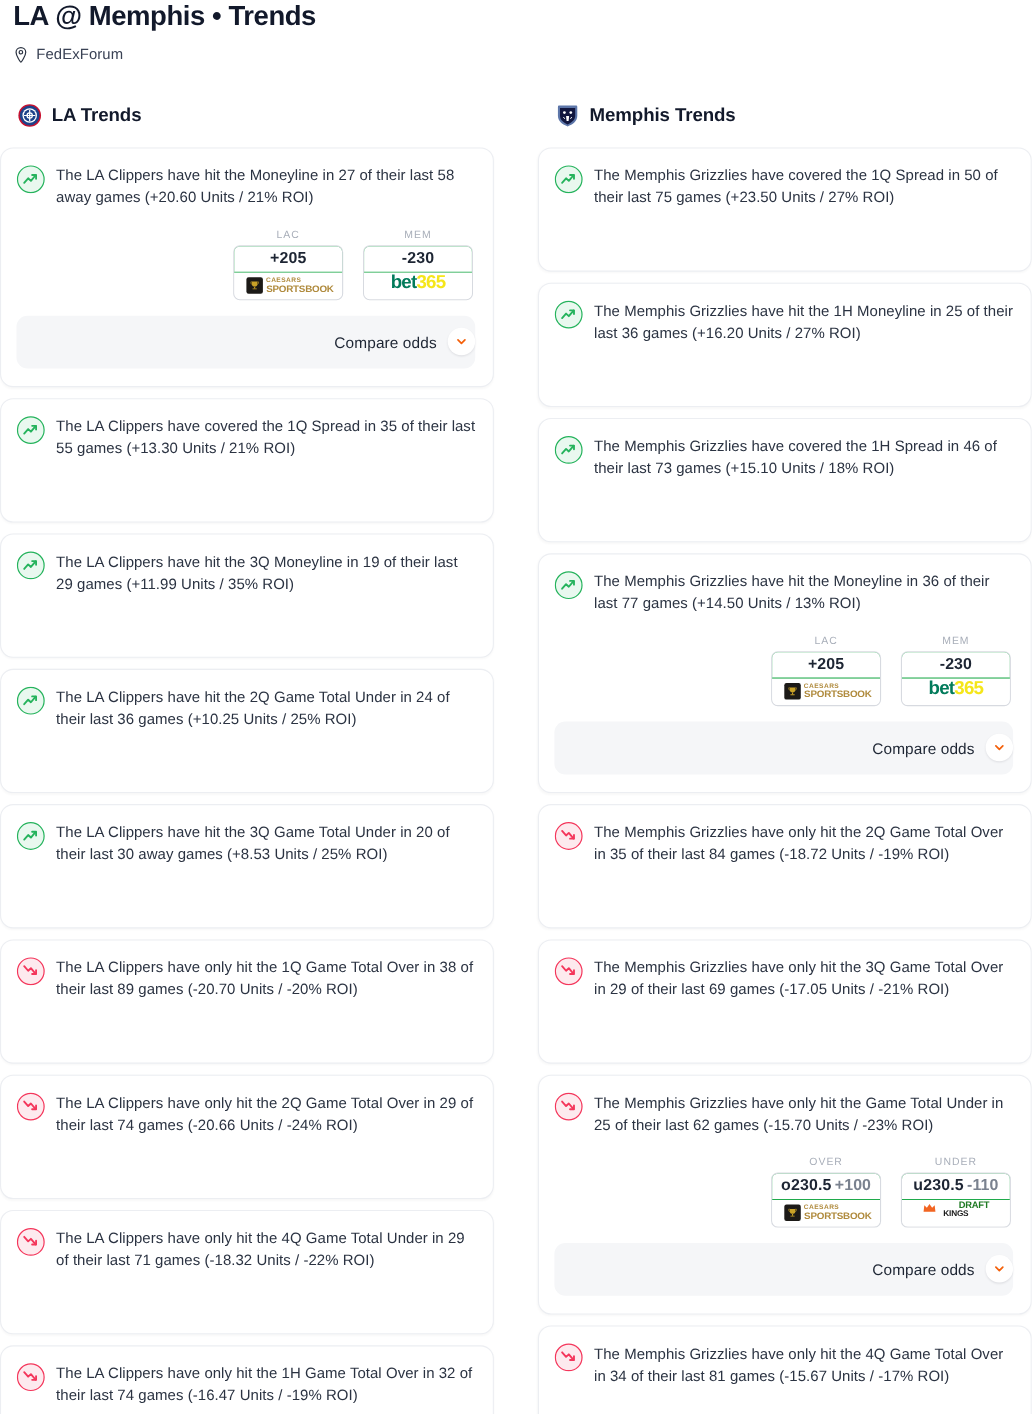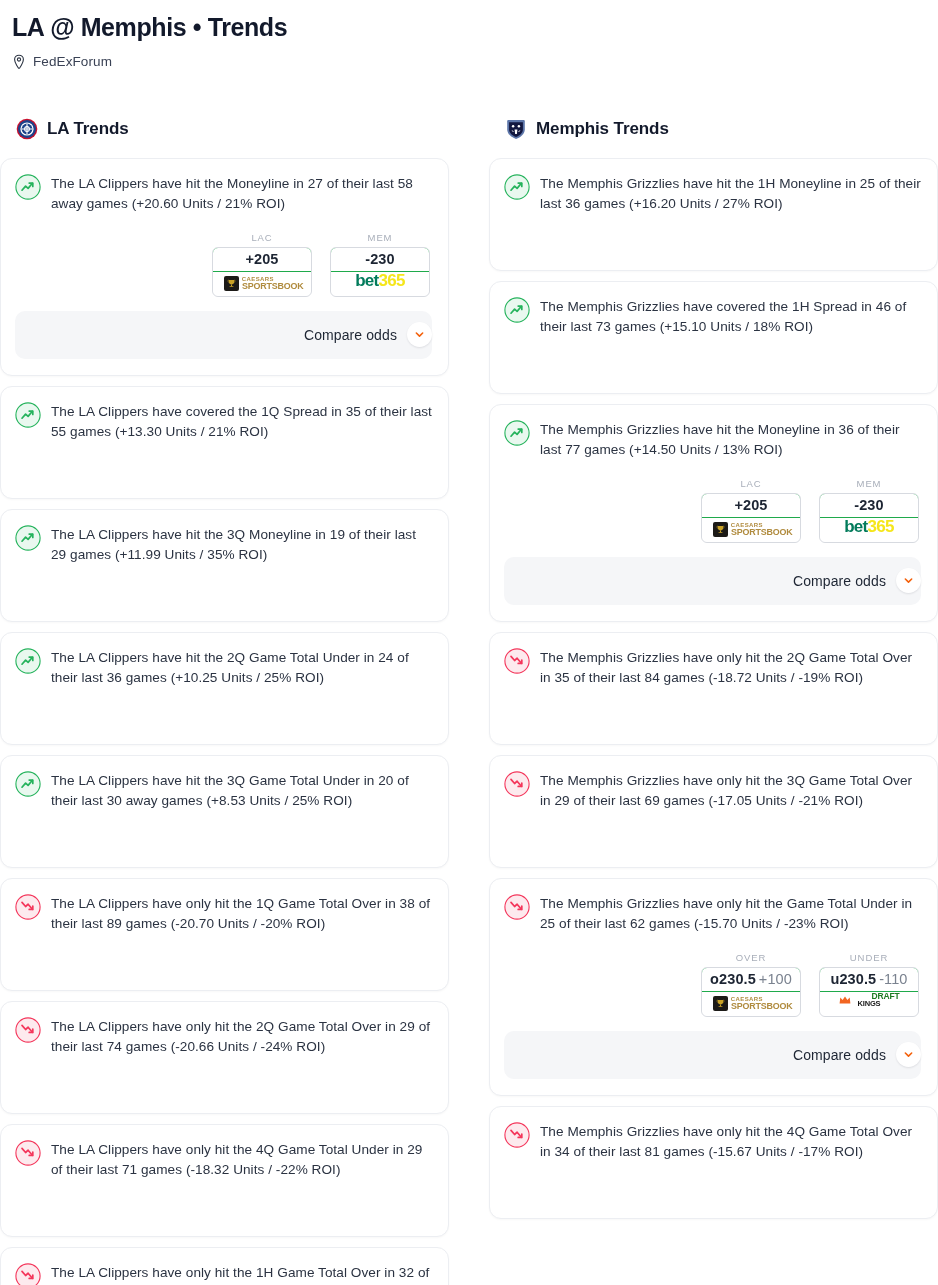--- a/index.html
+++ b/index.html
@@ -8,21 +8,21 @@
     background: #ffffff;
     font-family: "Liberation Sans", sans-serif;
     color: #1a2233;
     -webkit-font-smoothing: antialiased;
   }
   body { padding: 0 0 0 0; }
 
   .page { width: 938px; position: relative; }
 
   
-  .header { padding: 12px 12px; }
+  .header { padding: 0 12px; }
   .page-title {
     font-size: 25px;
     font-weight: 700;
     letter-spacing: -0.4px;
     color: #12192b;
     padding-top: 2px;
     line-height: 1.1;
   }
   .venue-row {
     display: flex;
@@ -112,21 +112,21 @@
     height: 25px;
     display: flex;
     align-items: center;
     justify-content: center;
     font-size: 14.5px;
     color: #1d2533;
     background: #fff;
     letter-spacing: 0.1px;
   }
   .odds-value .line { font-weight: 700; }
-  .odds-value .price { color: #7a828f; margin-left: 3px; font-weight: 400; }
+  .odds-value .price { color: #7a828f; margin-left: 3px; font-weight: 700; }
   .odds-book {
     height: 24px;
     display: flex;
     justify-content: center;
     background: #fff;
     border-radius: 0 0 6px 6px;
   }
 
   
   .logo-caesars { display: flex; align-items: center; gap: 3px; }
@@ -370,20 +370,30 @@
         <span class="col-title">Memphis Trends</span>
       </div>
       <div id="list-mem">
           <div class="card h-tall">
             <div class="card-body">
               <span class="trend-icon"><svg viewBox="0 0 26 26" width="26" height="26">
                   <circle cx="13" cy="13" r="12.1" fill="#e9f8ef" stroke="#25b35c" stroke-width="1.1"></circle>
                   <path d="M7 16.2l3.6-4.1 2.5 2.3 4.3-5.1" fill="none" stroke="#25b35c" stroke-width="1.7" stroke-linecap="round" stroke-linejoin="round"></path>
                   <path d="M14.2 9.1h3.6v3.4" fill="none" stroke="#25b35c" stroke-width="1.7" stroke-linecap="round" stroke-linejoin="round"></path>
                 </svg></span>
+              <div class="trend-text">The Memphis Grizzlies have covered the 1Q Spread in 50 of their last 75 games (+23.50 Units / 27% ROI)</div>
+            </div>
+          </div>
+          <div class="card h-tall">
+            <div class="card-body">
+              <span class="trend-icon"><svg viewBox="0 0 26 26" width="26" height="26">
+                  <circle cx="13" cy="13" r="12.1" fill="#e9f8ef" stroke="#25b35c" stroke-width="1.1"></circle>
+                  <path d="M7 16.2l3.6-4.1 2.5 2.3 4.3-5.1" fill="none" stroke="#25b35c" stroke-width="1.7" stroke-linecap="round" stroke-linejoin="round"></path>
+                  <path d="M14.2 9.1h3.6v3.4" fill="none" stroke="#25b35c" stroke-width="1.7" stroke-linecap="round" stroke-linejoin="round"></path>
+                </svg></span>
               <div class="trend-text">The Memphis Grizzlies have hit the 1H Moneyline in 25 of their last 36 games (+16.20 Units / 27% ROI)</div>
             </div>
           </div>
           <div class="card h-tall">
             <div class="card-body">
               <span class="trend-icon"><svg viewBox="0 0 26 26" width="26" height="26">
                   <circle cx="13" cy="13" r="12.1" fill="#e9f8ef" stroke="#25b35c" stroke-width="1.1"></circle>
                   <path d="M7 16.2l3.6-4.1 2.5 2.3 4.3-5.1" fill="none" stroke="#25b35c" stroke-width="1.7" stroke-linecap="round" stroke-linejoin="round"></path>
                   <path d="M14.2 9.1h3.6v3.4" fill="none" stroke="#25b35c" stroke-width="1.7" stroke-linecap="round" stroke-linejoin="round"></path>
                 </svg></span>

